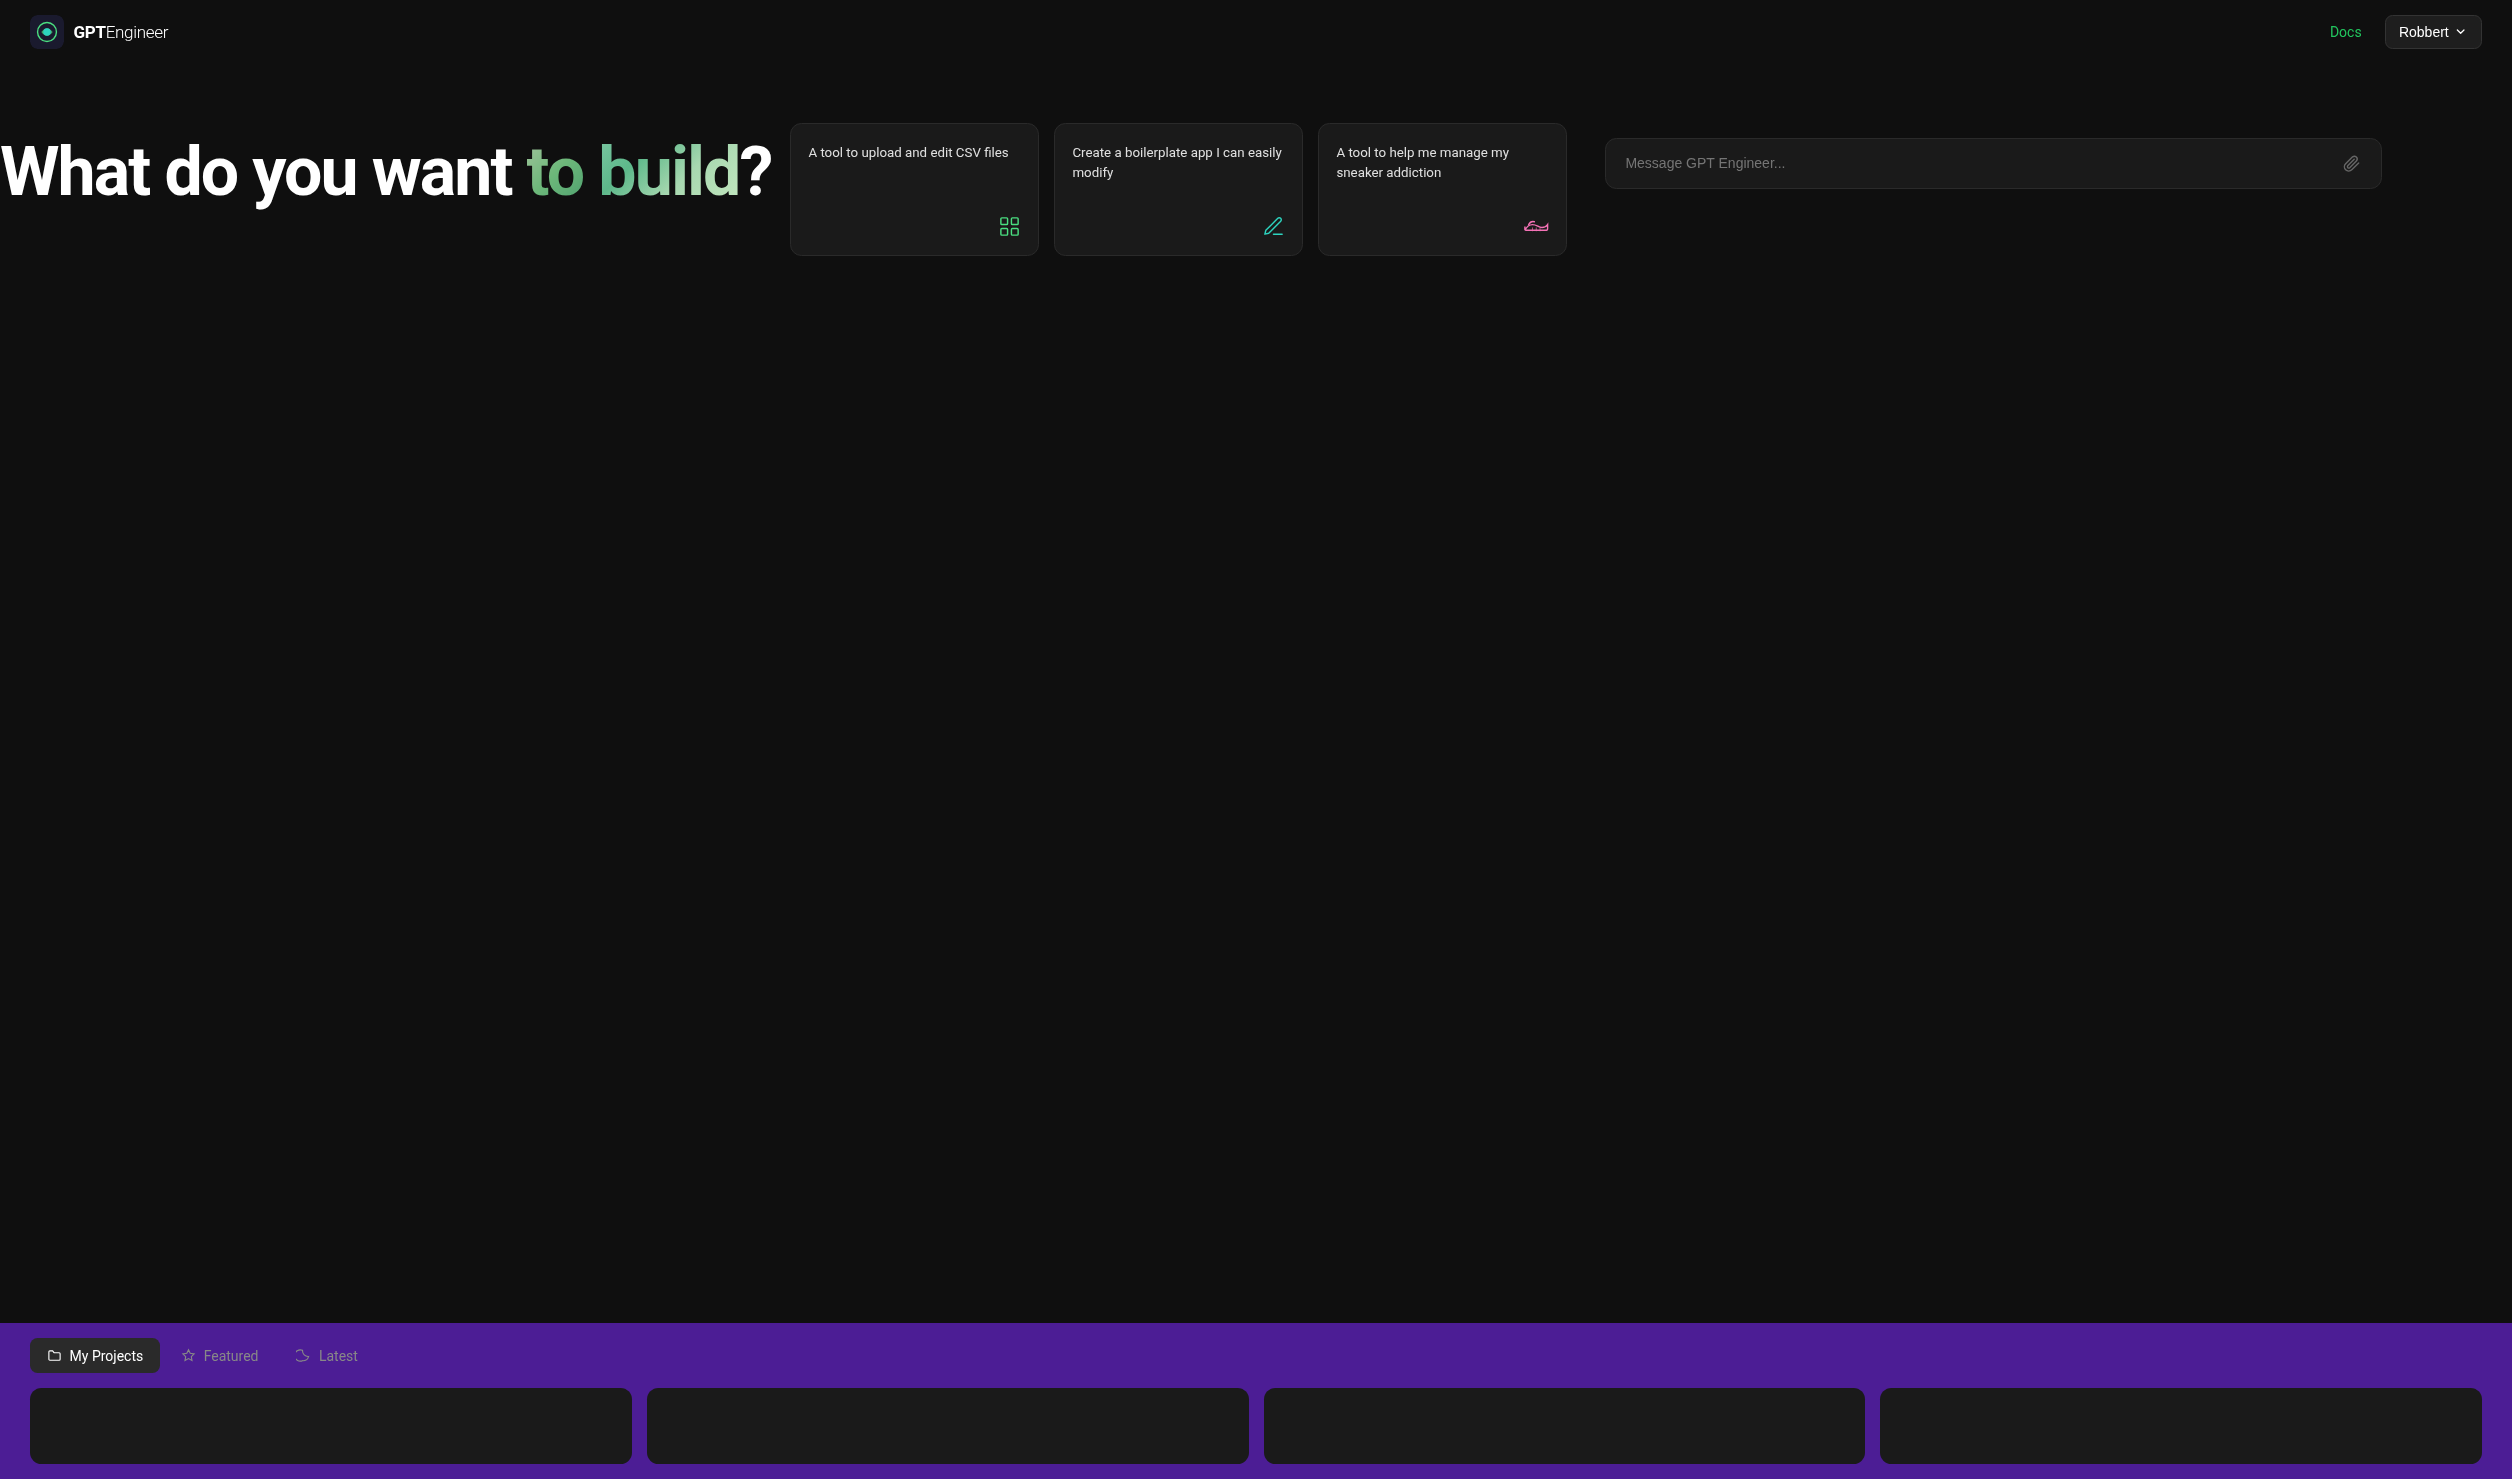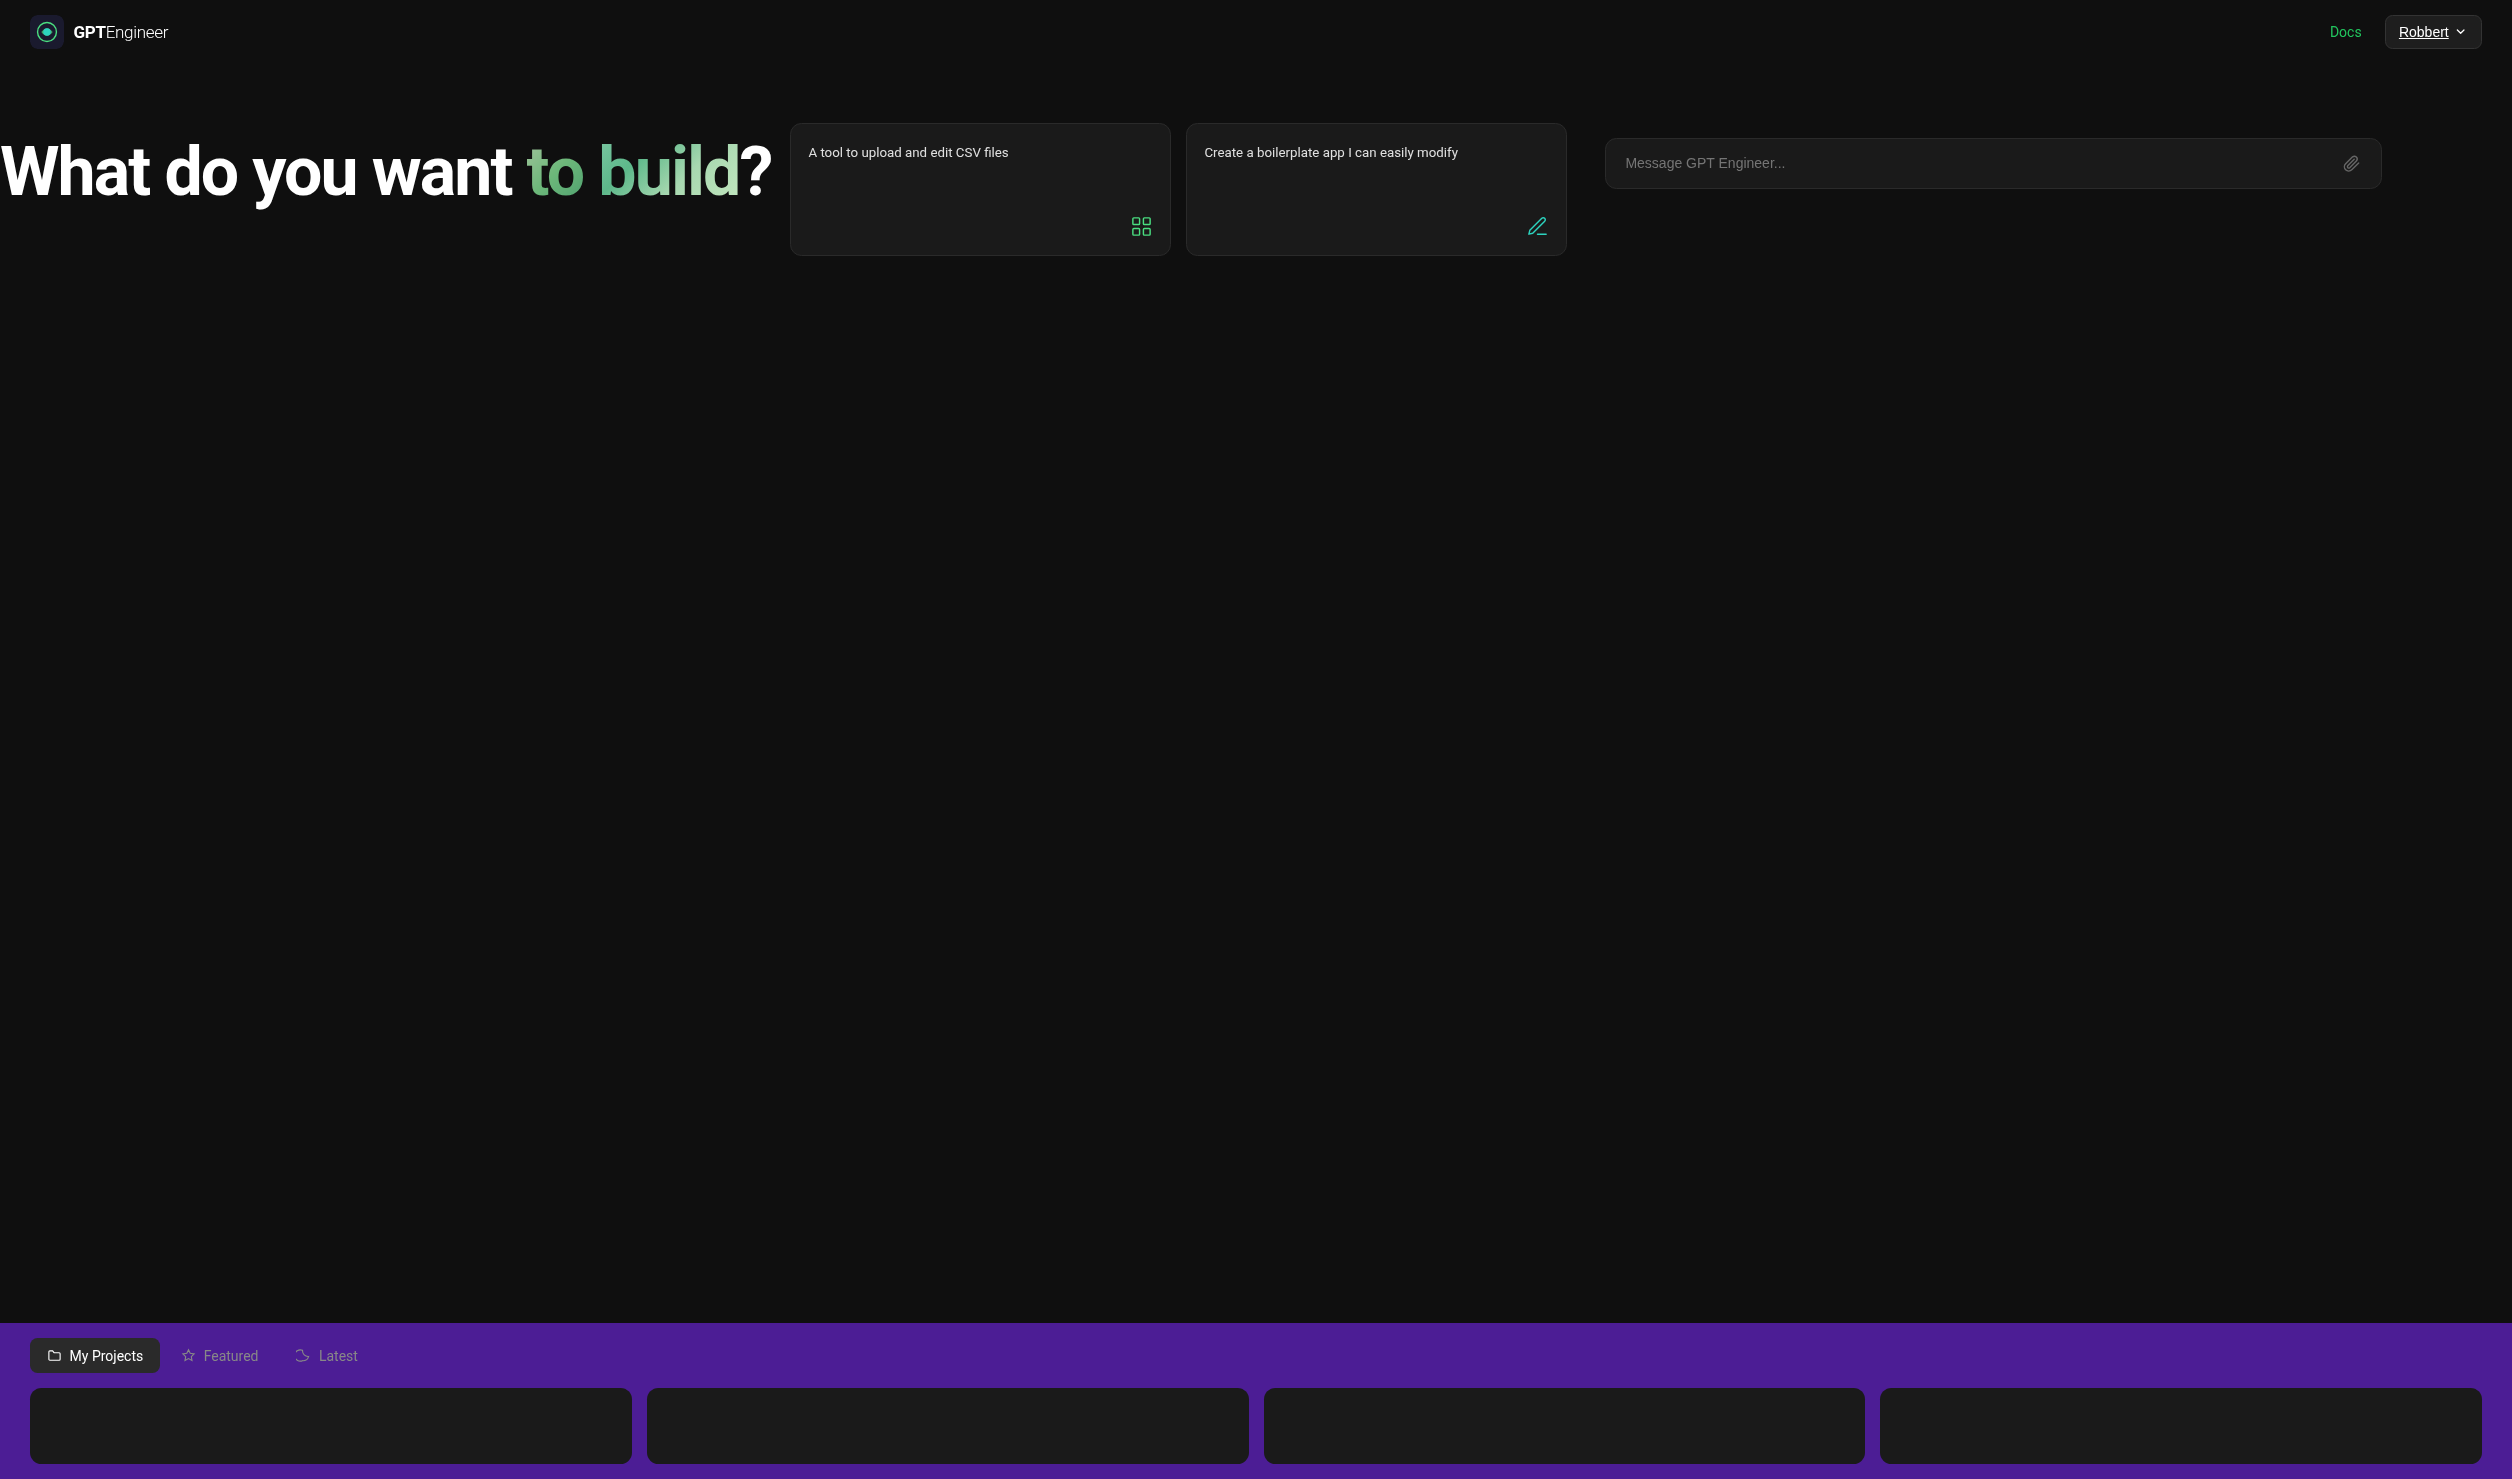--- a/index.html
+++ b/index.html
@@ -72,21 +72,20 @@
       display: flex;
       align-items: center;
       gap: 5.7px;
       background: #1e1e1e;
       border: 0.9px solid #333333;
       border-radius: 7.6px;
       padding: 7.6px 13.3px;
       color: #ffffff;
       font-size: 14px;
       cursor: pointer;
-      text-decoration: underline;
     }
 
     .user-button svg {
       width: 13.3px;
       height: 13.3px;
     }
 
     
     .main-content {
       display: flex;
@@ -301,20 +300,32 @@
     <div class="suggestion-card">
       <div class="card-text">Create a boilerplate app I can easily modify</div>
       <div class="card-icon icon-teal">
         <svg width="23" height="23" viewBox="0 0 24 24" fill="none" xmlns="http://www.w3.org/2000/svg">
           <path d="M12 20h9" stroke="#2dd4bf" stroke-width="1.5" stroke-linecap="round"></path>
           <path d="M16.5 3.5a2.121 2.121 0 013 3L7 19l-4 1 1-4L16.5 3.5z" stroke="#2dd4bf" stroke-width="1.5" stroke-linecap="round" stroke-linejoin="round" fill="none"></path>
         </svg>
       </div>
     </div>
 
+    <div class="suggestion-card">
+      <div class="card-text">A tool to help me manage my sneaker addiction</div>
+      <div class="card-icon icon-pink">
+        <svg width="26.5" height="23" viewBox="0 0 28 24" fill="none" xmlns="http://www.w3.org/2000/svg">
+          <path d="M2 16c0 0 3-6 8-6s6 3 10 3 6-3 6-3v4c0 1.1-.9 2-2 2H4c-1.1 0-2-.9-2-2v-2z" stroke="#f472b6" stroke-width="1.5" fill="none"></path>
+          <path d="M6 10 Q8 6 12 7" stroke="#f472b6" stroke-width="1.5" stroke-linecap="round" fill="none"></path>
+          <line x1="10" y1="13" x2="10" y2="17" stroke="#f472b6" stroke-width="1" opacity="0.7"></line>
+          <line x1="14" y1="13" x2="14" y2="17" stroke="#f472b6" stroke-width="1" opacity="0.7"></line>
+          <line x1="18" y1="13" x2="18" y2="17" stroke="#f472b6" stroke-width="1" opacity="0.7"></line>
+        </svg>
+      </div>
+    </div>
 
   </div>
 
   <div class="message-input-container">
     <div class="message-input-wrapper">
       <input type="text" class="message-input" placeholder="Message GPT Engineer..." style="">
       <button class="attach-button">
         <svg width="19" height="19" viewBox="0 0 20 20" fill="none" xmlns="http://www.w3.org/2000/svg">
           <path d="M16.5 9.4L9.2 16.7a4.5 4.5 0 01-6.4-6.4l7.3-7.3a3 3 0 014.2 4.2L7.1 14.5a1.5 1.5 0 01-2.1-2.1l6.8-6.9" stroke="#666666" stroke-width="1.5" stroke-linecap="round" stroke-linejoin="round"></path>
         </svg>

